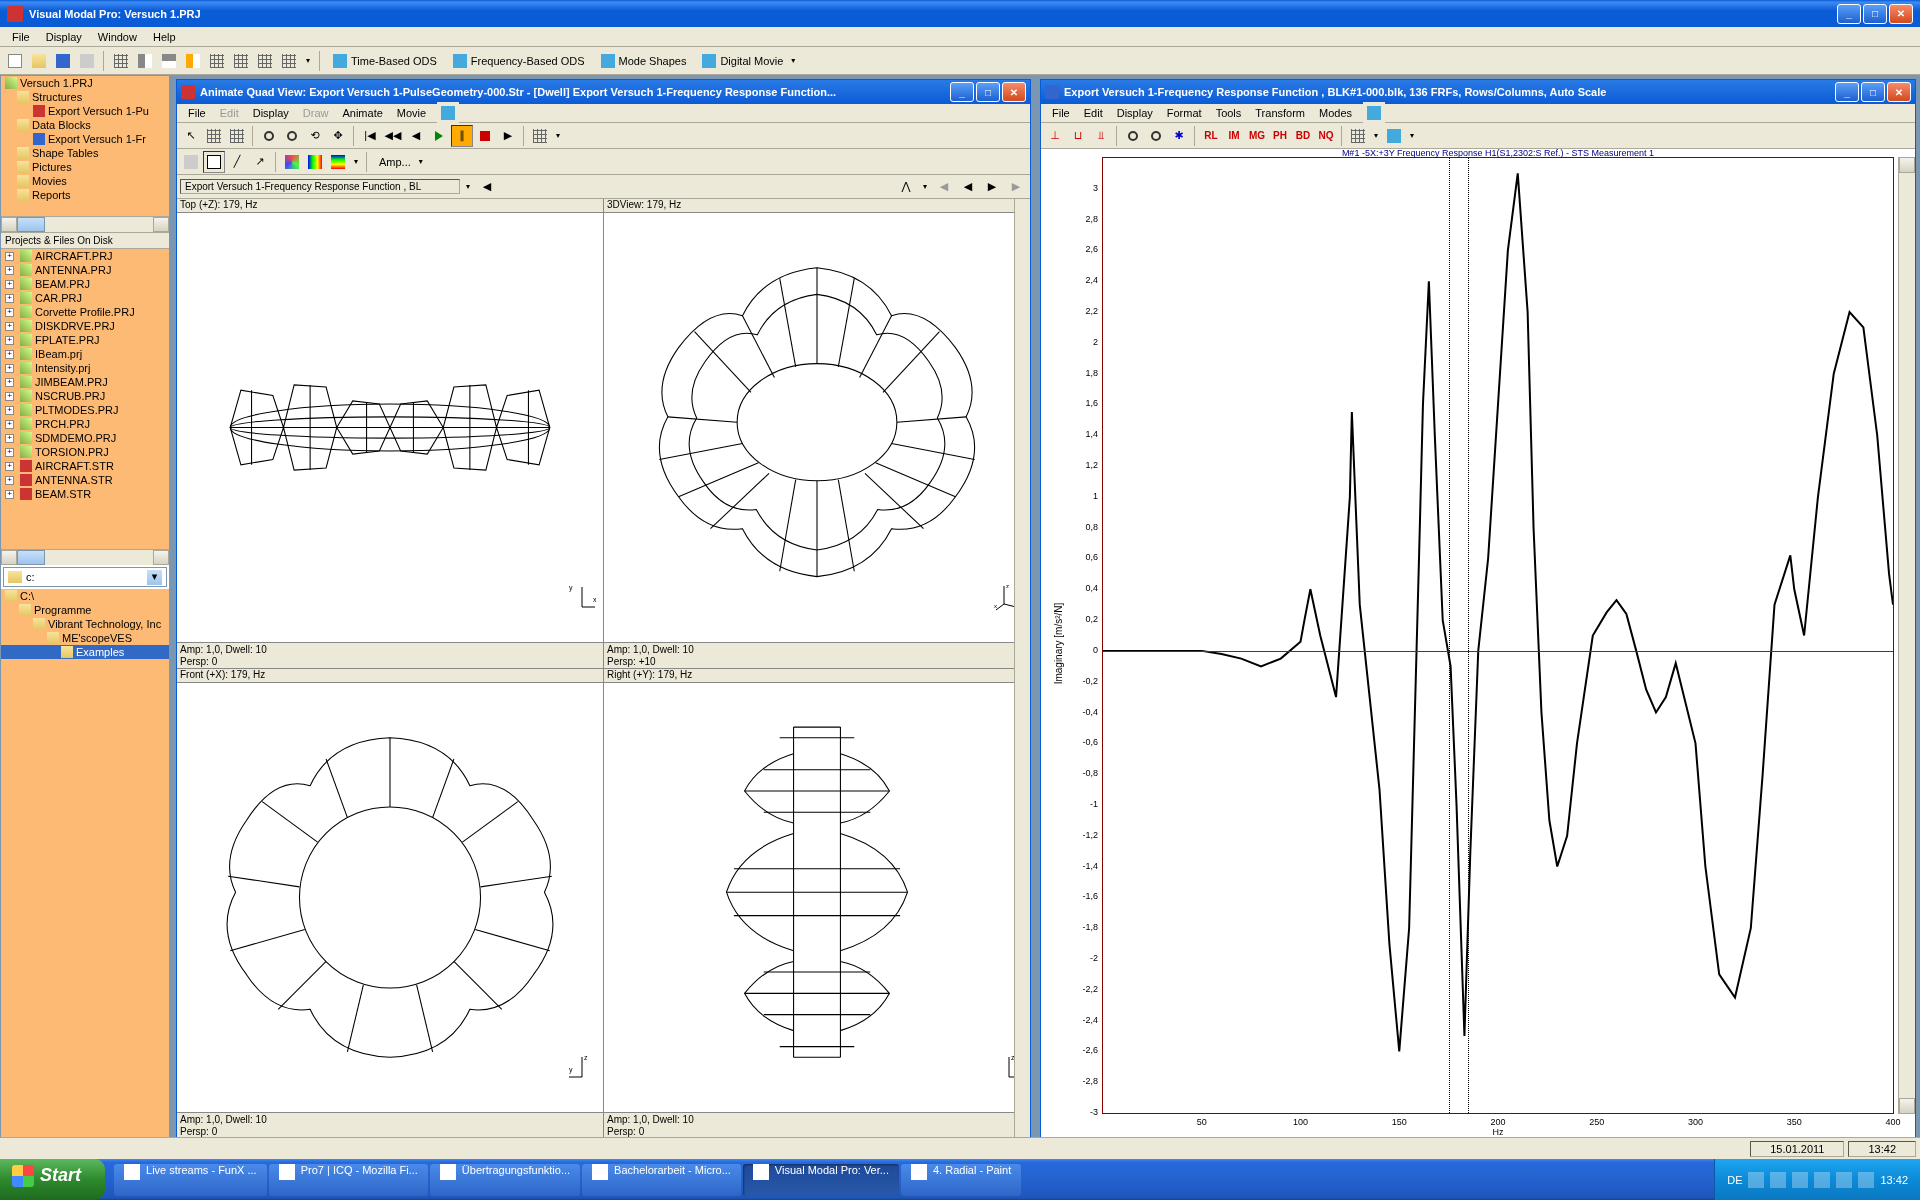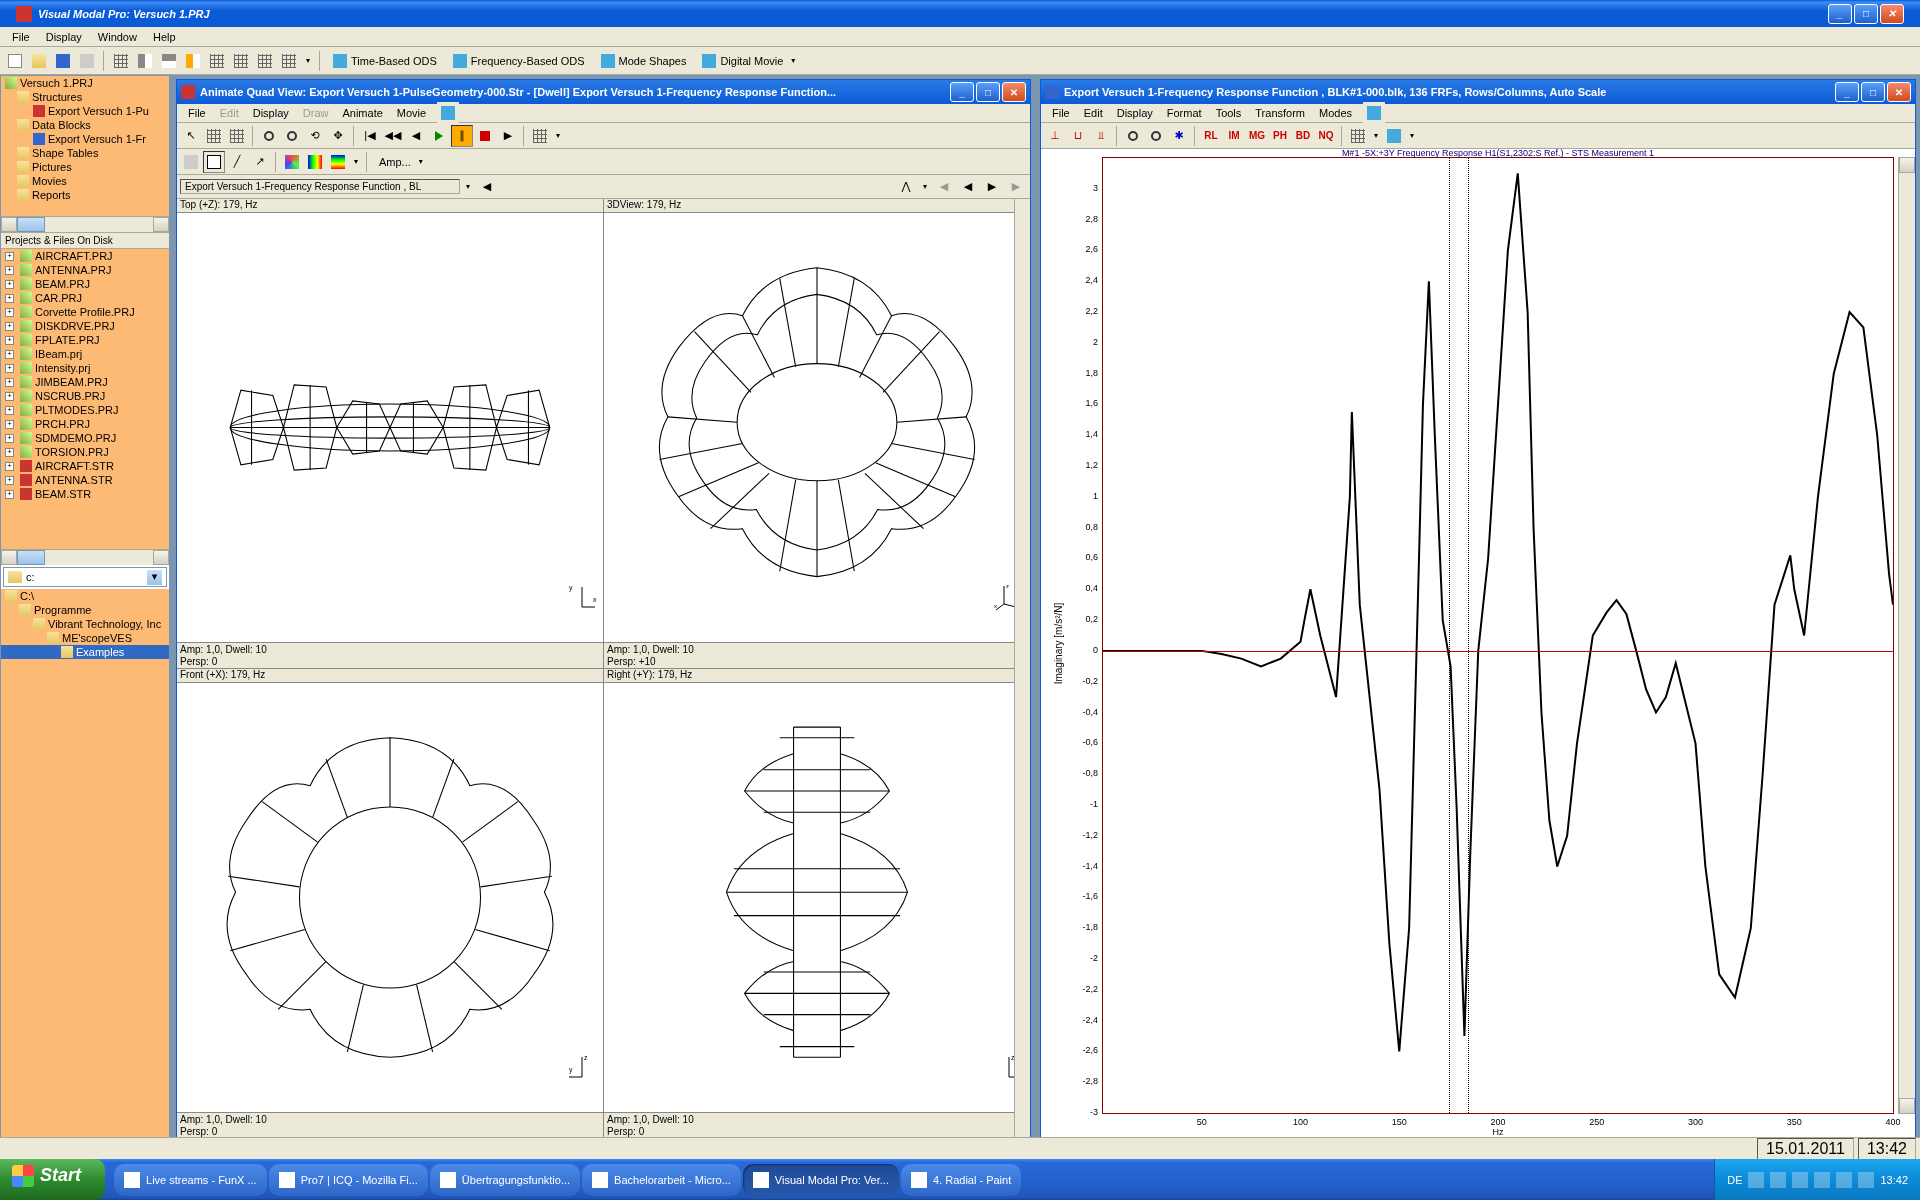--- a/index.html
+++ b/index.html
@@ -1,19 +1,19 @@
 <!DOCTYPE html>
 <html><head>
 <meta charset="utf-8">
 <style>
 * { box-sizing: border-box; margin: 0; padding: 0; font-family: Tahoma, Arial, sans-serif; }
 body { background: #3b6ea5; width: 1920px; height: 1200px; overflow: hidden; font-size: 11px; }
 
 
-.app-titlebar { height: 27px; background: linear-gradient(to bottom, #0a5bd6, #3d8bf5 8%, #0a5bd6 40%, #0a5bd6); color: #fff; display: flex; align-items: center; padding: 0 16px; font-style: italic; }
+.app-titlebar { height: 27px; background: linear-gradient(to bottom, #0a5bd6, #3d8bf5 8%, #0a5bd6 40%, #0a5bd6); color: #fff; display: flex; align-items: center; padding: 0 7px; }
 .app-titlebar .icon { width: 16px; height: 16px; background: #c33; margin-right: 6px; }
 .app-titlebar .title { flex: 1; font-weight: bold; }
 .wnd-btns { display: flex; gap: 2px; }
 .wnd-btn { width: 24px; height: 20px; background: linear-gradient(#5aa0f8,#1e5fd0); border: 1px solid #fff; border-radius: 3px; display: flex; align-items: center; justify-content: center; color: #fff; font-weight: bold; font-size: 10px; }
 .wnd-btn.close { background: linear-gradient(#f88a6a,#d04a1e); }
 
 
 .menubar { height: 20px; background: #ece9d8; display: flex; align-items: center; padding: 0 4px; border-bottom: 1px solid #aca899; }
 .menubar span { padding: 2px 8px; cursor: default; }
 
@@ -79,28 +79,28 @@
 .xtick { position: absolute; bottom: -14px; font-size: 9px; transform: translateX(-50%); }
 .xlabel { position: absolute; bottom: -24px; left: 50%; transform: translateX(-50%); font-size: 9px; }
 .cursor-line { position: absolute; top: 0; bottom: 0; border-left: 1px dotted #000; }
 .zero-line { position: absolute; left: 0; right: 0; border-top: 1px solid #c00; }
 .chart-svg { position: absolute; inset: 0; width: 100%; height: 100%; }
 .chart-vscroll { width: 17px; background: #ece9d8; border-left: 1px solid #aca899; margin: 8px 0 24px 0; position: relative; }
 .chart-vscroll .sb-btn { position: absolute; left:0; right:0; height: 16px; background: linear-gradient(#f4f3ee,#d6d2c2); border: 1px solid #aca899; }
 
 
 .statusbar { position: absolute; left: 0; right: 0; bottom: 0; height: 22px; background: #ece9d8; border-top: 1px solid #aca899; display: flex; align-items: center; padding: 0 4px; }
-.status-cell { border: 1px inset #aca899; padding: 1px 8px; margin-left: auto; font-size: 16px; }
+.status-cell { border: 1px inset #aca899; padding: 1px 19px; margin-left: auto; font-size: 11px; }
 .status-cell + .status-cell { margin-left: 4px; }
 
 
 .taskbar { position: absolute; left: 0; right: 0; bottom: 0; height: 41px; background: linear-gradient(to bottom,#3c8af8 0%,#2868d8 8%,#2462d0 50%,#1e55bb 95%,#15428c); display: flex; align-items: center; }
 .start-btn { height: 41px; padding: 0 24px 8px 12px; background: linear-gradient(to bottom,#5eb85e,#2e8a2e 50%,#1e6a1e); color: #fff; font-weight: bold; font-style: italic; font-size: 18px; display: flex; align-items: center; border-radius: 0 10px 10px 0; gap: 6px; }
 .start-btn .winlogo { width: 22px; height: 22px; background: conic-gradient(#f44 0 25%, #4c4 0 50%, #48f 0 75%, #fc4 0); border-radius: 3px; }
-.task-item { height: 32px; margin: 0 1px; padding: 0 10px; background: linear-gradient(#4a8ae8,#2e66c8); color: #fff; border-radius: 10px; display: flex; align-items: center; gap: 6px; font-size: 11px; max-width: 210px; overflow: hidden; white-space: nowrap; }
+.task-item { height: 32px; margin: 0 1px; padding: 0 10px; background: linear-gradient(#4a8ae8,#2e66c8); color: #fff; border-radius: 3px; display: flex; gap: 6px; font-size: 11px; max-width: 210px; overflow: hidden; white-space: nowrap; }
 .task-item.active { background: linear-gradient(#1e4a9a,#2858aa); box-shadow: inset 1px 1px 2px rgba(0,0,0,.4); }
 .task-item .ti-icon { width: 16px; height: 16px; background: #fff; flex-shrink: 0; }
 .tray { margin-left: auto; height: 41px; background: linear-gradient(to bottom,#1ea6f0,#0c8ad8 50%,#0a78c0); display: flex; align-items: center; padding: 0 12px; gap: 6px; color: #fff; font-size: 11px; border-left: 1px solid #0a5aa8; }
 .tray .tray-icon { width: 16px; height: 16px; background: rgba(255,255,255,.3); }
 
 
 .ic-new { background: #fff; border: 1px solid #888; }
 .ic-open { background: linear-gradient(#f7e39a,#e6c662); }
 .ic-save { background: #36c; }
 .ic-grid { background: repeating-linear-gradient(0deg,#666 0 1px,transparent 1px 4px), repeating-linear-gradient(90deg,#666 0 1px,transparent 1px 4px); }

